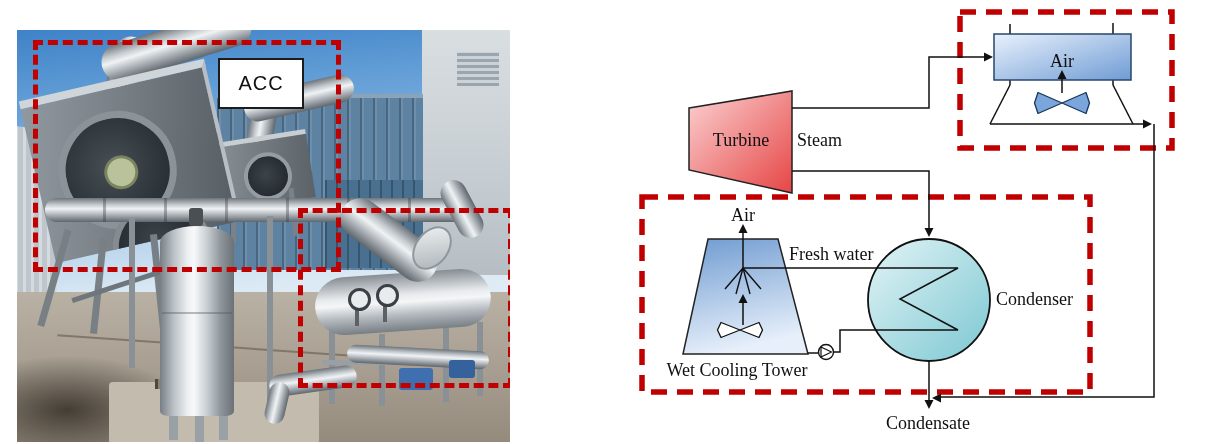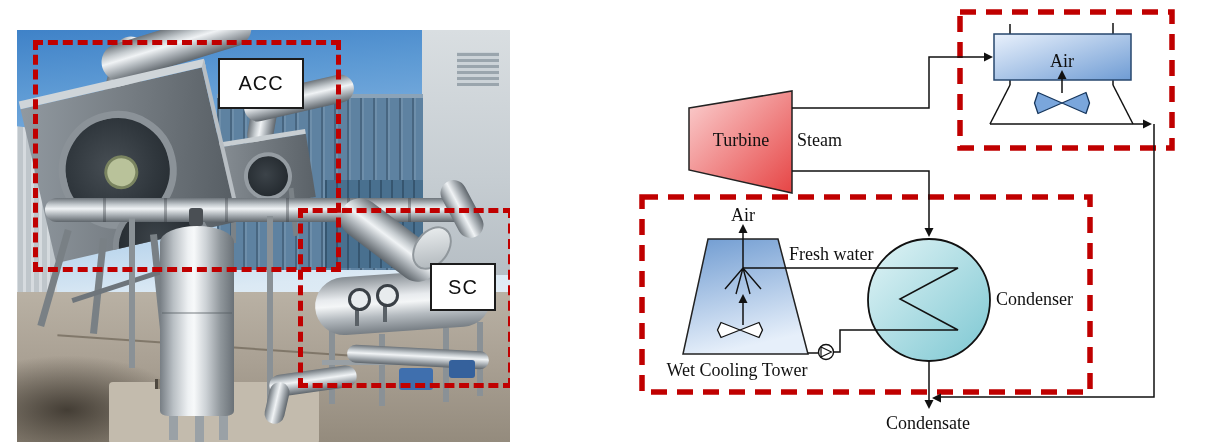--- a/index.html
+++ b/index.html
@@ -133,21 +133,20 @@
     <div class="a" style="left:382px;top:338px;width:34px;height:22px;background:#3f6fae;border-radius:3px;"></div>
     <div class="a" style="left:432px;top:330px;width:26px;height:18px;background:#35619c;border-radius:3px;"></div>
     <div class="a tube-h" style="left:252px;top:340px;width:88px;height:22px;
          border-radius:11px;transform:rotate(-8deg);"></div>
     <div class="a tube-v" style="left:250px;top:352px;width:20px;height:42px;
          border-radius:10px;transform:rotate(13deg);"></div>
 
     <div class="dash-box" style="left:16px;top:10px;width:298px;height:222px;"></div>
     <div class="dash-box" style="left:281px;top:178px;width:205px;height:170px;"></div>
     <div class="label-box" style="left:201px;top:28px;width:82px;height:47px;">ACC</div>
-    <div class="label-box" style="left:413px;top:233px;width:62px;height:44px;">SC</div>
   </div>
 
   <svg width="1231" height="444" viewBox="0 0 1231 444">
     <defs>
       <linearGradient id="gradTurbine" x1="0" y1="0" x2="1" y2="1">
         <stop offset="0" stop-color="#fbd2d2"></stop>
           <stop offset="1" stop-color="#e64545"></stop>
       </linearGradient>
       <linearGradient id="gradACC" x1="0" y1="0" x2="1" y2="1">
         <stop offset="0" stop-color="#e9f1fc"></stop>

